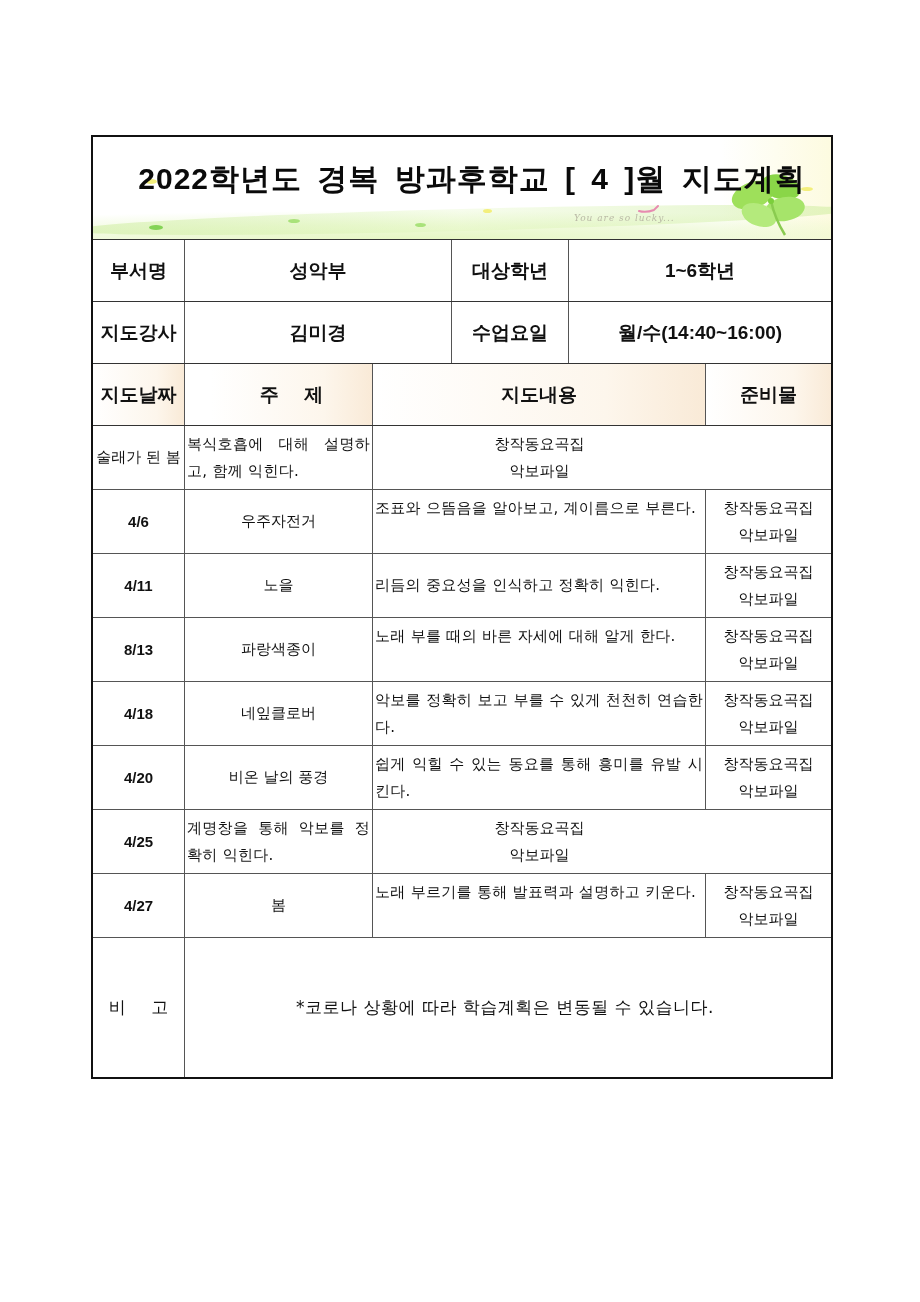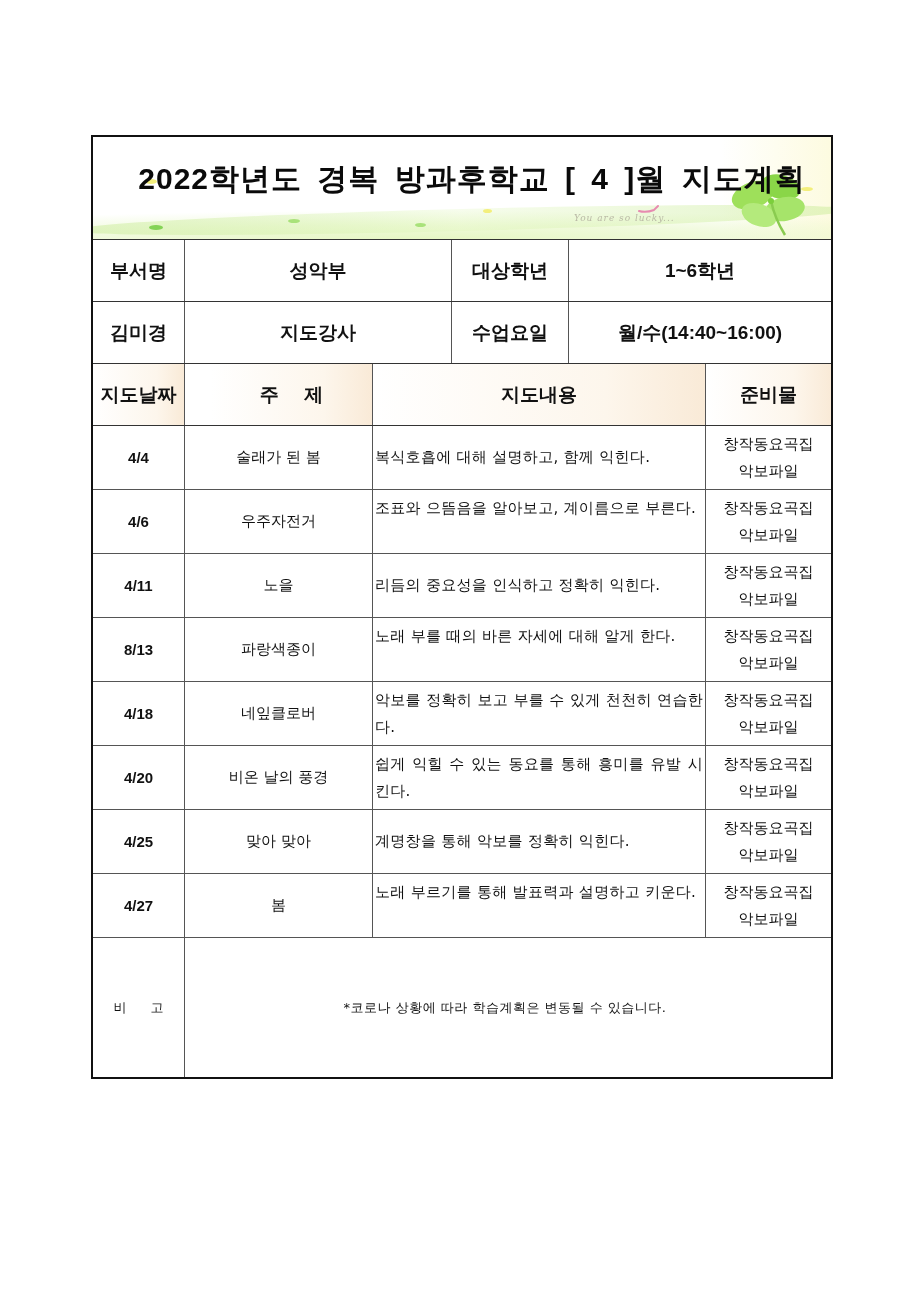--- a/index.html
+++ b/index.html
@@ -174,21 +174,21 @@
 
     .remarks-row {
       display: grid;
       grid-template-columns: 92px 1fr;
       height: 139px;
     }
     .remarks-row > div {
       display: flex;
       align-items: center;
       justify-content: center;
-      font-size: 13px;
+      font-size: 17px;
       font-family: "DejaVu Sans", sans-serif;
     }
     .remarks-row .r-label {
       border-right: 1px solid #555;
       letter-spacing: 10px;
       padding-left: 10px;
     }
     .remarks-row .r-text {
       letter-spacing: 0.5px;
       padding-right: 6px;
@@ -226,35 +226,34 @@
     <div class="title-text">2022학년도 경복 방과후학교 [ 4 ]월 지도계획</div>
   </div>
 
   <div class="info-row">
     <div>부서명</div>
     <div>성악부</div>
     <div>대상학년</div>
     <div>1~6학년</div>
   </div>
   <div class="info-row">
+    <div>지도강사</div>
     <div>김미경</div>
-    <div>지도강사</div>
     <div>수업요일</div>
     <div>월/수(14:40~16:00)</div>
   </div>
 
   <div class="plan-header">
     <div>지도날짜</div>
     <div class="hdr-spaced">주 제</div>
     <div>지도내용</div>
     <div>준비물</div>
   </div>
 
   <div class="plan-row">
-    <div class="c-date">4/4</div>
     <div class="c-topic">술래가 된 봄</div>
     <div class="c-content single">복식호흡에 대해 설명하고, 함께 익힌다.</div>
     <div class="c-materials">
       <span>창작동요곡집</span>
       <span>악보파일</span>
     </div>
   </div>
   <div class="plan-row">
     <div class="c-date">4/6</div>
     <div class="c-topic">우주자전거</div>
@@ -295,21 +294,20 @@
     <div class="c-date">4/20</div>
     <div class="c-topic">비온 날의 풍경</div>
     <div class="c-content">쉽게 익힐 수 있는 동요를 통해 흥미를 유발 시킨다.</div>
     <div class="c-materials">
       <span>창작동요곡집</span>
       <span>악보파일</span>
     </div>
   </div>
   <div class="plan-row">
     <div class="c-date">4/25</div>
-    <div class="c-topic">맞아 맞아</div>
     <div class="c-content single">계명창을 통해 악보를 정확히 익힌다.</div>
     <div class="c-materials">
       <span>창작동요곡집</span>
       <span>악보파일</span>
     </div>
   </div>
   <div class="plan-row">
     <div class="c-date">4/27</div>
     <div class="c-topic">봄</div>
     <div class="c-content">노래 부르기를 통해 발표력과 설명하고 키운다.</div>

